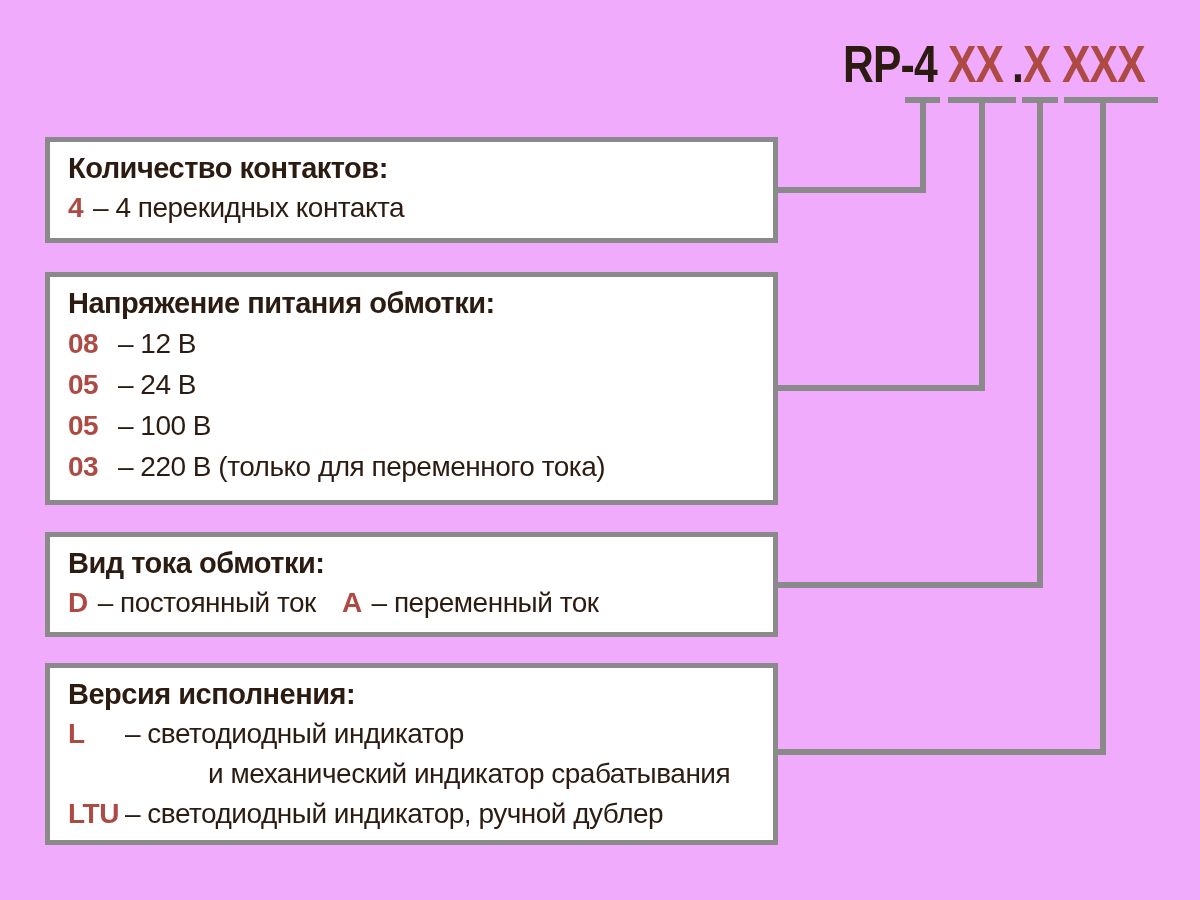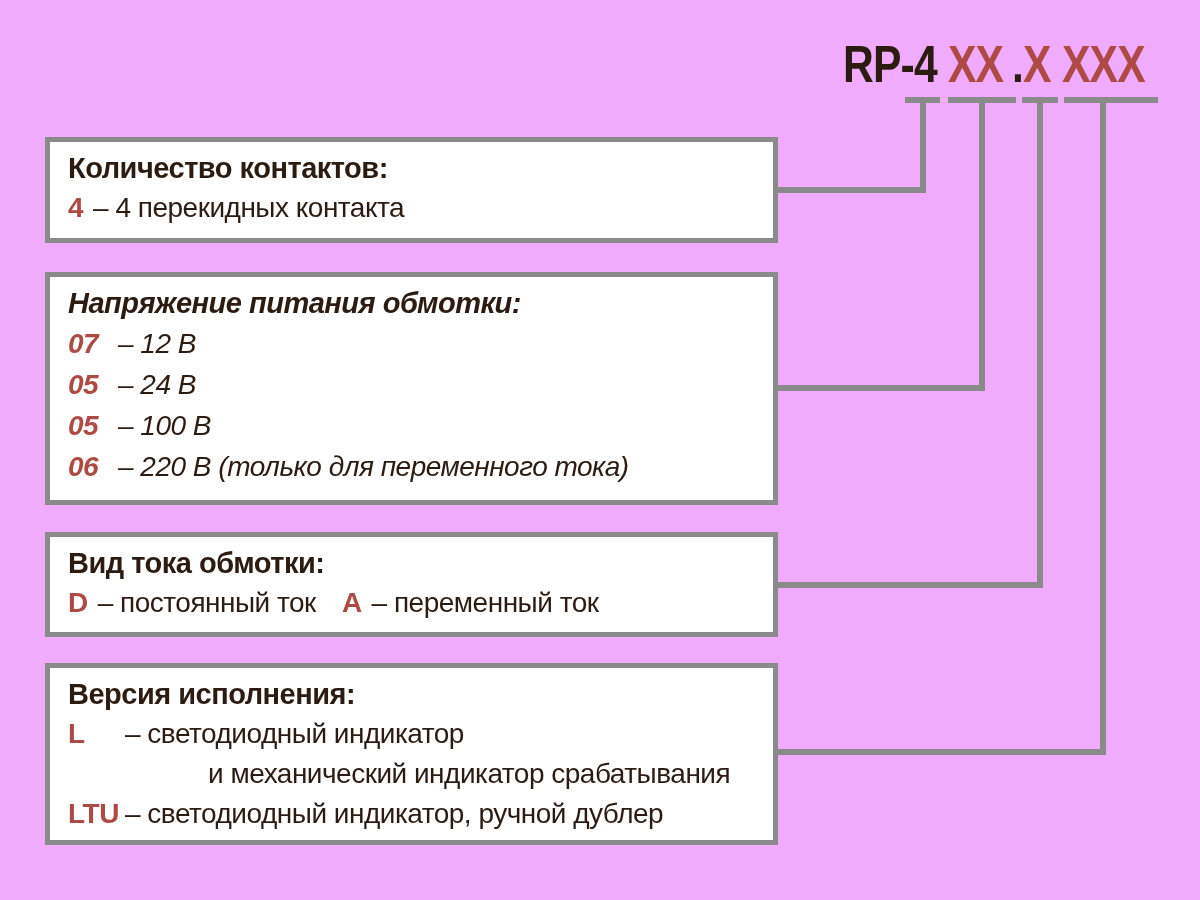--- a/index.html
+++ b/index.html
@@ -59,21 +59,21 @@
   
   .box{
     position:absolute;
     left:45px;
     width:733px;
     border:5px solid var(--gray);
     background:#ffffff;
     padding:6px 14px 0 18px;
   }
   .box-contacts{top:137px;height:106px;}
-  .box-voltage{top:272px;height:233px;font-style:italic;}
+  .box-voltage{top:272px;height:233px;}
   .box-current{top:532px;height:105px;}
   .box-version{top:663px;height:182px;}
   .box-title{
     font-size:29px;
     font-weight:bold;
     line-height:40px;
     letter-spacing:-0.5px;
     color:var(--dark);
   }
   .box-line{
@@ -129,33 +129,33 @@
     <div class="box-line">
       <span class="code">4</span>
         <span class="gap"></span>
       <span class="txt">– 4 перекидных контакта</span>
     </div>
   </div>
 
   <div class="box box-voltage">
     <div class="box-title">Напряжение питания обмотки:</div>
     <div class="box-line">
-      <span class="code code-col2">07</span>
+      <span class="code code-col2">08</span>
       <span class="txt">– 12 В</span>
     </div>
     <div class="box-line">
       <span class="code code-col2">05</span>
       <span class="txt">– 24 В</span>
     </div>
     <div class="box-line">
       <span class="code code-col2">05</span>
       <span class="txt">– 100 В</span>
     </div>
     <div class="box-line">
-      <span class="code code-col2">06</span>
+      <span class="code code-col2">03</span>
       <span class="txt">– 220 В (только для переменного тока)</span>
     </div>
   </div>
 
   <div class="box box-current">
     <div class="box-title">Вид тока обмотки:</div>
     <div class="box-line">
       <span class="code">D</span>
         <span class="gap"></span>
       <span class="txt">– постоянный ток</span>

